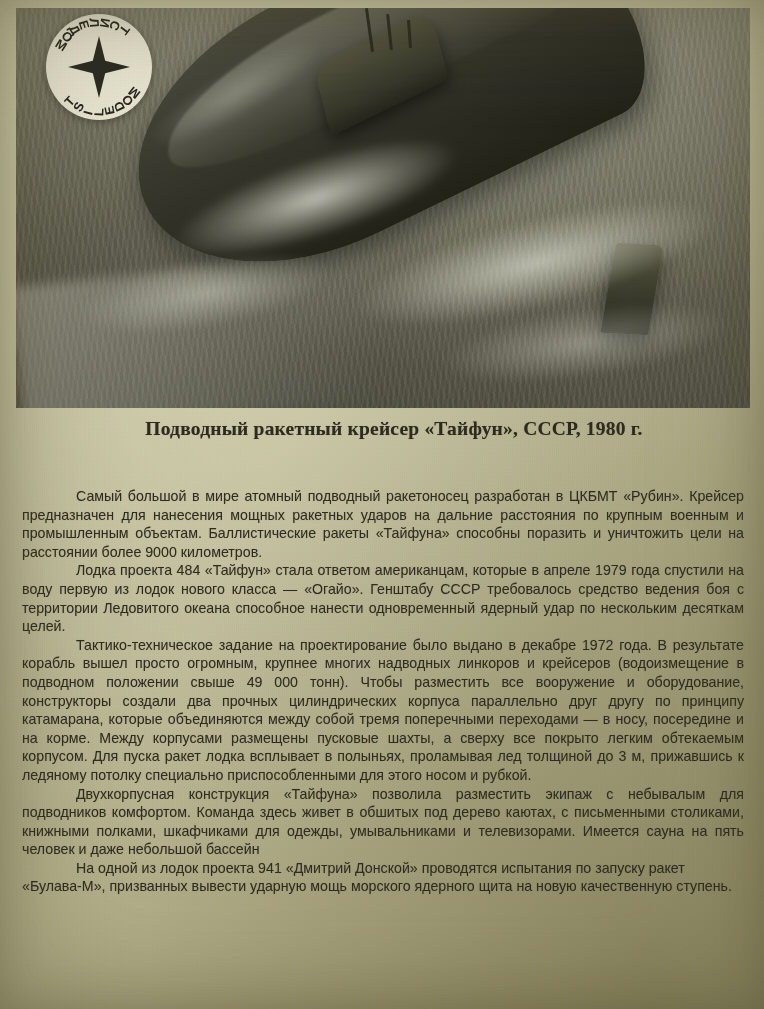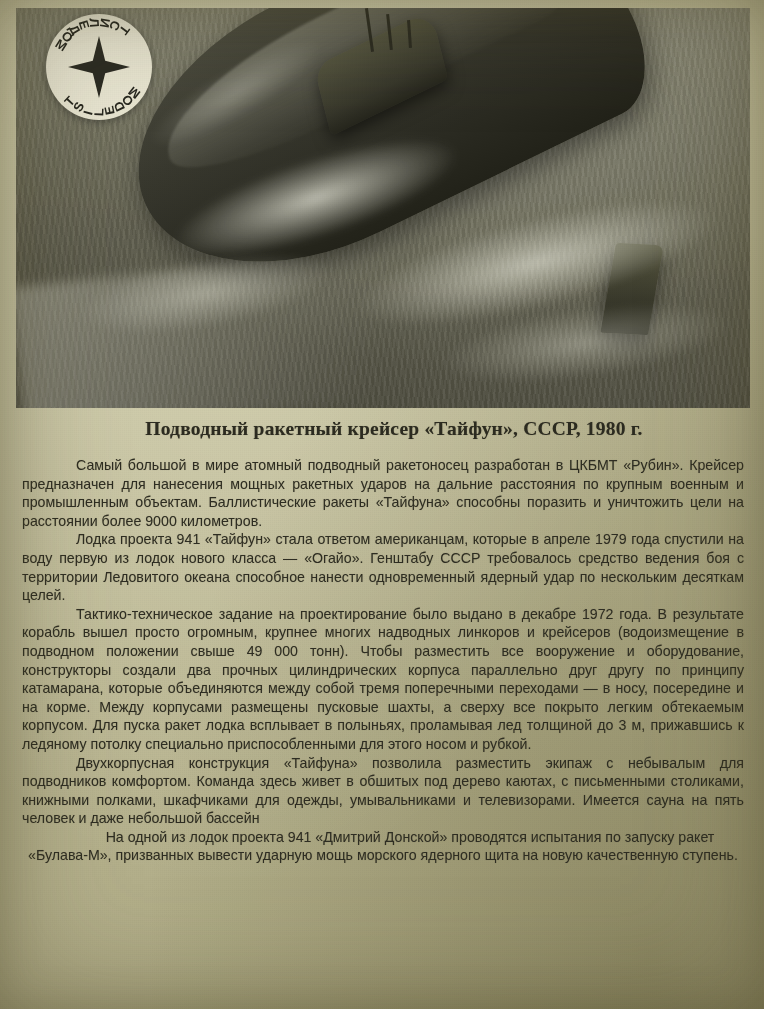--- a/index.html
+++ b/index.html
@@ -187,35 +187,35 @@
     font-weight: bold;
     font-size: 19.5px;
     color: #2c2b20;
     letter-spacing: 0.2px;
     text-shadow: 0 0 1px rgba(60,58,40,0.4);
     padding-left: 12px;
   }
   .article {
     position: absolute;
     left: 22px;
-    top: 456px;
+    top: 487px;
     width: 722px;
     font-family: "Liberation Sans", sans-serif;
     font-size: 14.2px;
     line-height: 18.6px;
     color: #2e2d22;
     text-align: justify;
     text-shadow: 0 0 1px rgba(70,68,45,0.25);
   }
   .article p {
     margin: 0 0 0 0;
     text-indent: 54px;
   }
   .article p.last {
-    text-align: center;
+    text-align: left;
   }
 </style>
 </head>
 <body>
 
 <div class="page">
 
   <div class="photo-wrap">
     <div class="photo"></div>
     <div class="sea-texture"></div>
@@ -254,21 +254,21 @@
         <span style="transform: rotate(195.5deg) translate(0px, -43px) rotate(90deg) translate(-6px, -6px);">I</span>
         <span style="transform: rotate(209deg) translate(0px, -43px) rotate(90deg) translate(-6px, -6px);">S</span>
         <span style="transform: rotate(222.5deg) translate(0px, -43px) rotate(90deg) translate(-6px, -6px);">T</span>
       </div>
   </div>
 
   <div class="title">Подводный ракетный крейсер «Тайфун», СССР, 1980 г.</div>
 
   <div class="article">
     <p>Самый большой в мире атомный подводный ракетоносец разработан в ЦКБМТ «Рубин». Крейсер предназначен для нанесения мощных ракетных ударов на дальние расстояния по крупным военным и промышленным объектам. Баллистические ракеты «Тайфуна» способны поразить и уничтожить цели на расстоянии более 9000 километров.</p>
-    <p>Лодка проекта 941 «Тайфун» стала ответом американцам, которые в апреле 1979 года спустили на воду первую из лодок нового класса — «Огайо». Генштабу СССР требовалось средство ведения боя с территории Ледовитого океана способное нанести одновременный ядерный удар по нескольким десяткам целей.</p>
+    <p>Лодка проекта 484 «Тайфун» стала ответом американцам, которые в апреле 1979 года спустили на воду первую из лодок нового класса — «Огайо». Генштабу СССР требовалось средство ведения боя с территории Ледовитого океана способное нанести одновременный ядерный удар по нескольким десяткам целей.</p>
     <p>Тактико-техническое задание на проектирование было выдано в декабре 1972 года.  В результате корабль вышел просто огромным, крупнее многих надводных линкоров и крейсеров (водоизмещение в подводном положении свыше 49 000 тонн). Чтобы разместить все вооружение и оборудование, конструкторы создали два прочных цилиндрических корпуса параллельно друг другу по принципу катамарана, которые объединяются между собой тремя поперечными переходами — в носу, посередине и на корме. Между корпусами размещены пусковые шахты, а сверху все покрыто легким обтекаемым корпусом. Для пуска ракет лодка всплывает в полыньях, проламывая лед толщиной до 3 м,  прижавшись к ледяному потолку специально приспособленными для этого носом и рубкой.</p>
     <p>Двухкорпусная конструкция «Тайфуна» позволила разместить экипаж с небывалым для подводников комфортом. Команда здесь живет в обшитых под дерево каютах, с письменными столиками, книжными полками, шкафчиками для одежды, умывальниками и телевизорами. Имеется сауна на пять человек и даже небольшой бассейн</p>
     <p class="last">На одной из лодок проекта 941 «Дмитрий Донской» проводятся испытания по запуску ракет «Булава-М», призванных вывести ударную мощь морского ядерного щита на новую качественную ступень.</p>
   </div>
 
   <div class="paper-grain"></div>
   <div class="vignette"></div>
 </div>
 
 </body></html>

